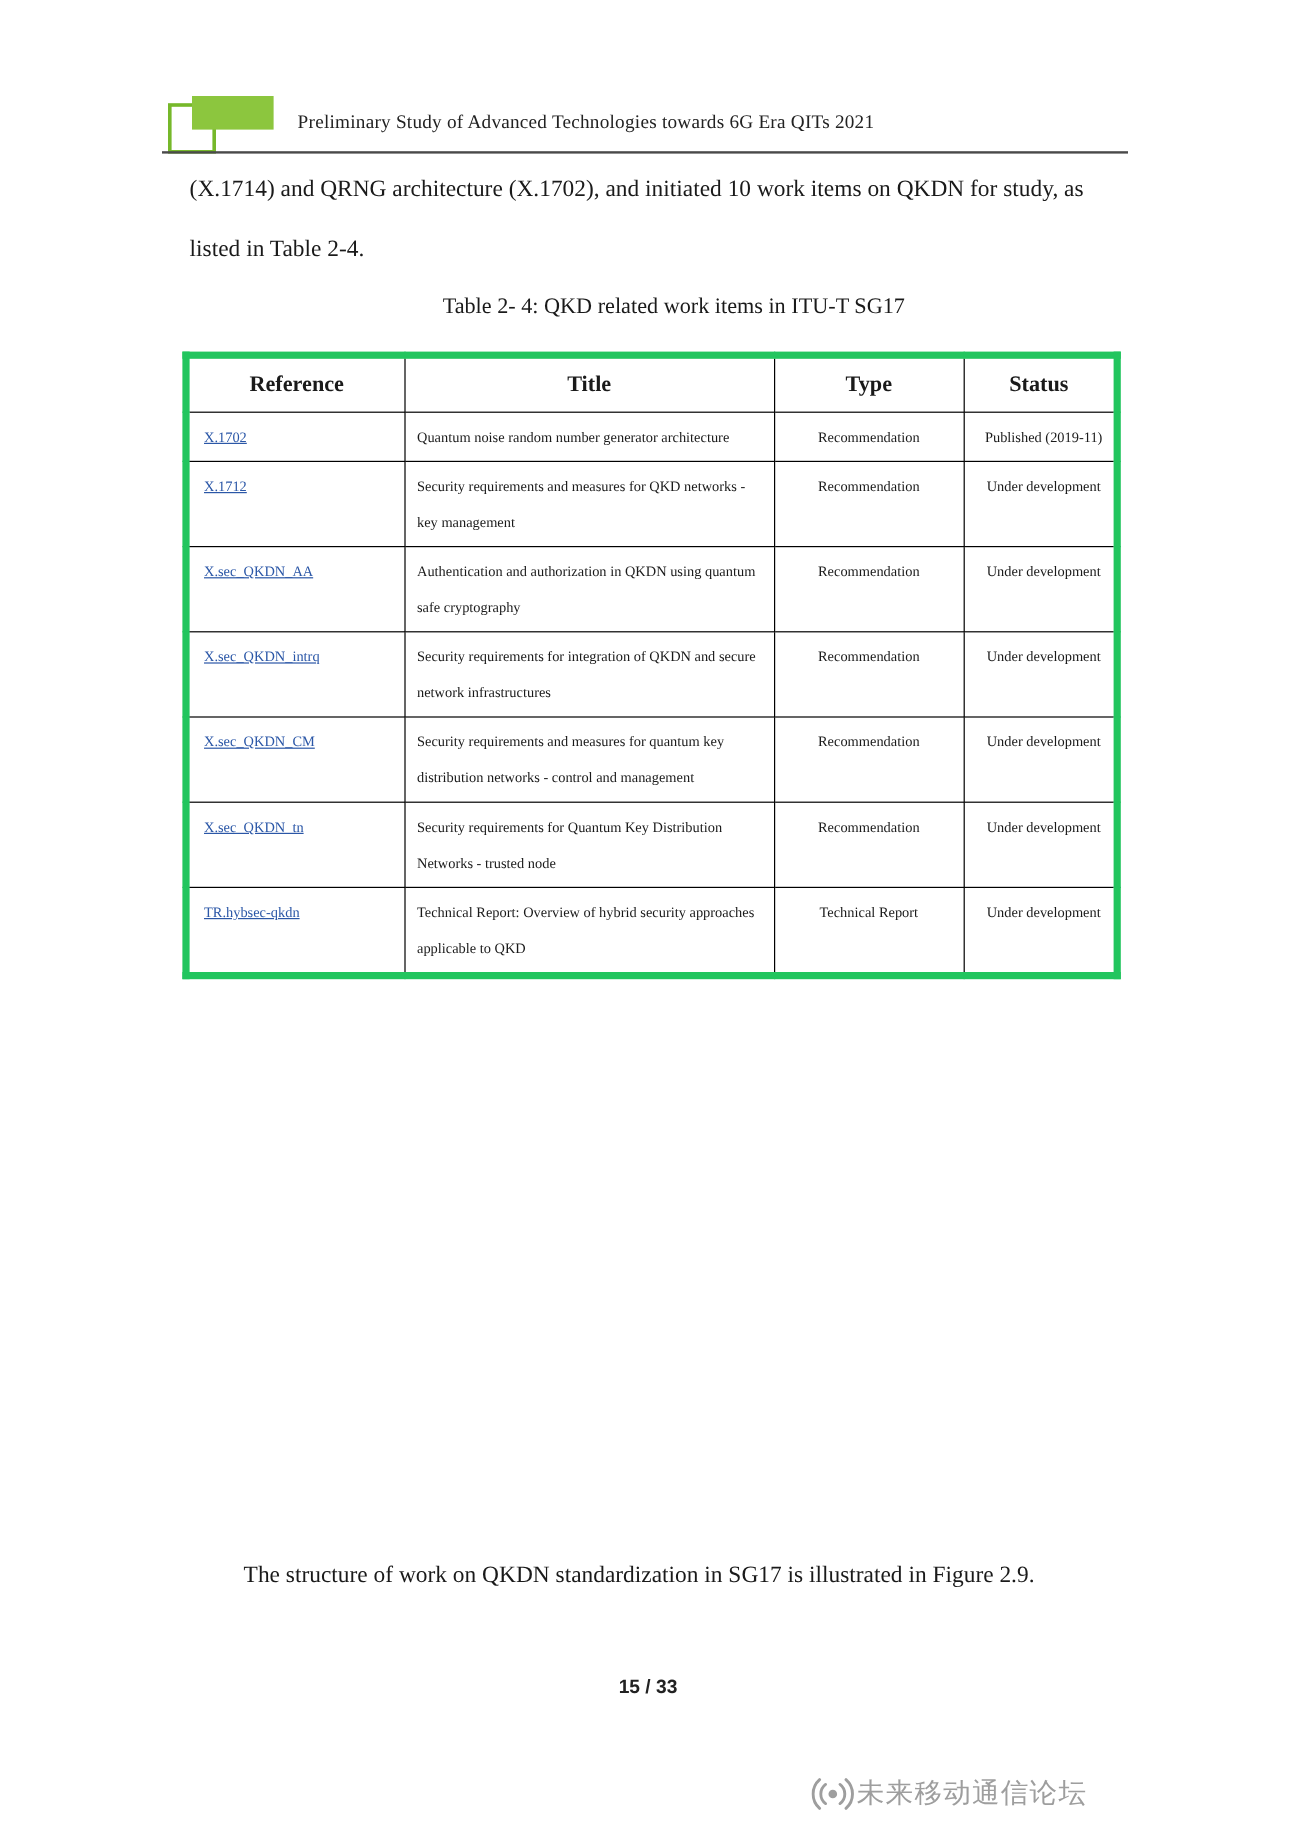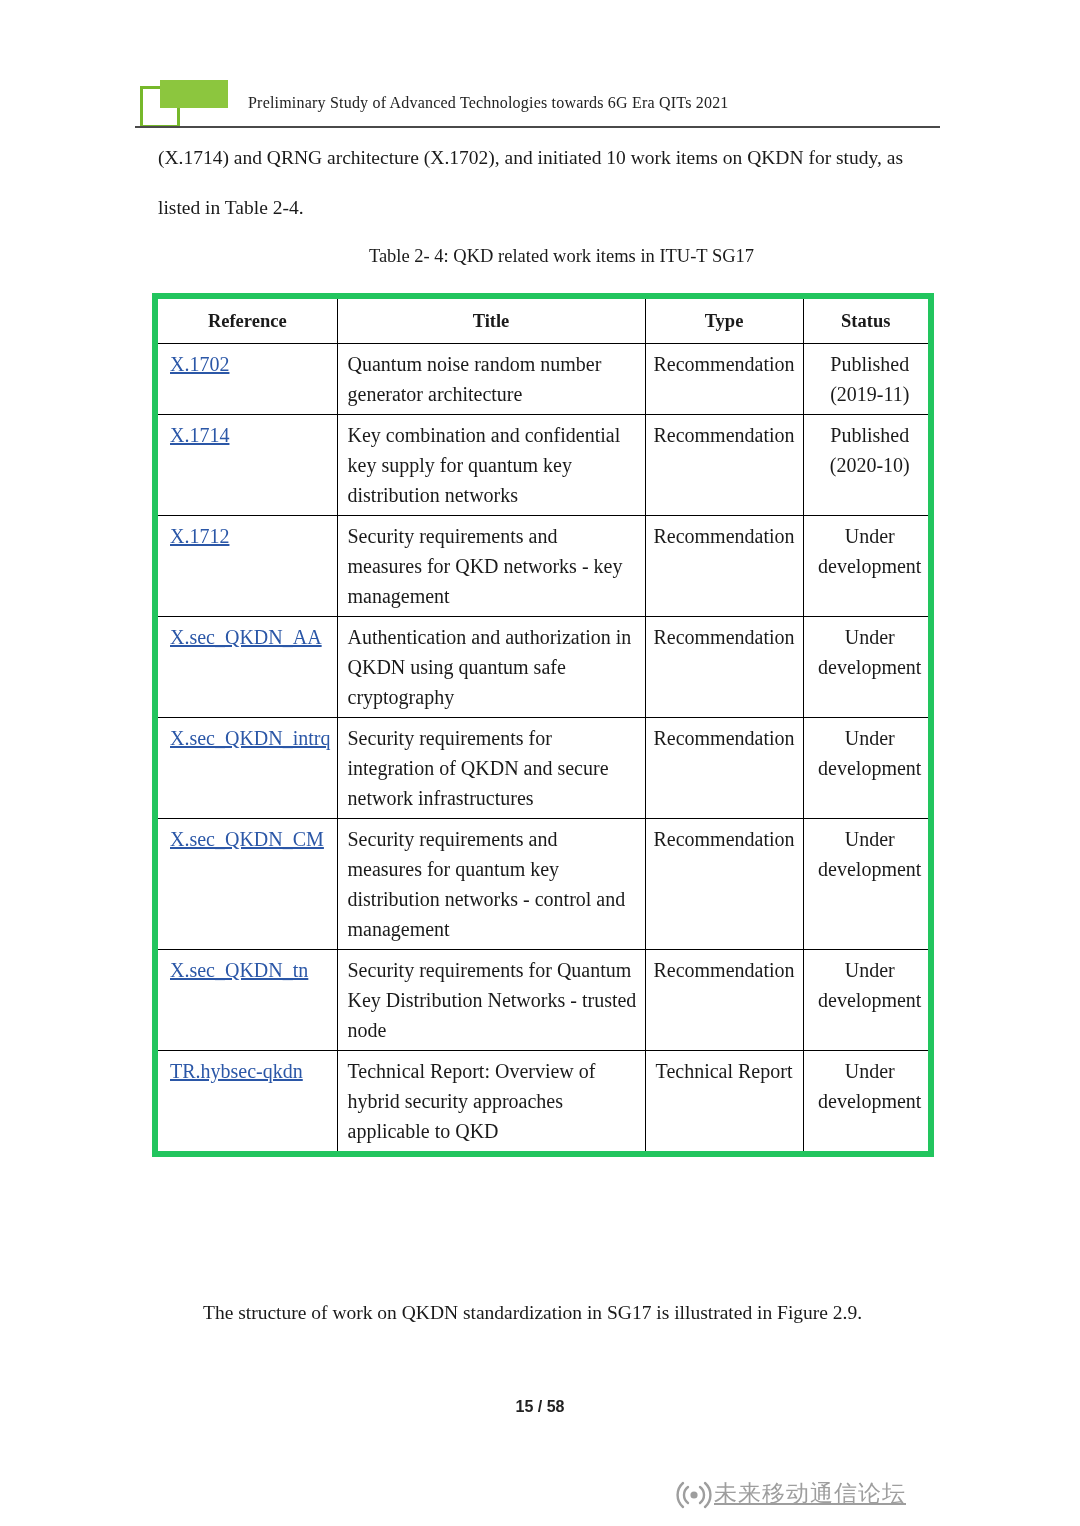--- a/index.html
+++ b/index.html
@@ -58,21 +58,21 @@
     width: 776px;
     table-layout: fixed;
     background: #ffffff;
   }
   table.work-items col.c-ref   { width: 182px; }
   table.work-items col.c-title { width: 308px; }
   table.work-items col.c-type  { width: 158px; }
   table.work-items col.c-status{ width: 128px; }
   table.work-items th, table.work-items td {
     border: 1.2px solid #000000;
-    font-size: 20px;
+    font-size: 12px;
     line-height: 30px;
     vertical-align: top;
   }
   table.work-items th {
     font-weight: bold;
     text-align: center;
     padding: 7px 4px;
     font-size: 18.5px;
   }
   td.ref-cell    { padding: 5px 6px 5px 12px; }
@@ -96,23 +96,22 @@
   .page-number {
     position: absolute; left: 0; top: 1398px; width: 1080px;
     text-align: center;
     font-family: "Liberation Sans", sans-serif;
     font-size: 16px; font-weight: bold; color: #222222;
   }
 
   
   .watermark {
     position: absolute; right: 34px; top: 1478px;
-    display: flex; align-items: flex-start; gap: 2px;
+    display: flex; align-items: flex-end; gap: 2px;
     color: var(--gray, #9e9e9e);
-    text-decoration: underline;
   }
   .watermark-text {
     font-family: "DejaVu Sans", sans-serif;
     font-size: 23px; letter-spacing: 1px; color: var(--gray, #9e9e9e);
   }
 </style>
 </head>
 <body>
 
 <div class="page">
@@ -145,26 +144,20 @@
       </tr>
     </thead>
     <tbody>
         <tr>
           <td class="ref-cell"><a class="ref-link" href="#">X.1702</a></td>
           <td class="title-cell">Quantum noise random number generator architecture</td>
           <td class="type-cell">Recommendation</td>
           <td class="status-cell">Published (2019-11)</td>
         </tr>
         <tr>
-          <td class="ref-cell"><a class="ref-link" href="#">X.1714</a></td>
-          <td class="title-cell">Key combination and confidential key supply for quantum key distribution networks</td>
-          <td class="type-cell">Recommendation</td>
-          <td class="status-cell">Published (2020-10)</td>
-        </tr>
-        <tr>
           <td class="ref-cell"><a class="ref-link" href="#">X.1712</a></td>
           <td class="title-cell">Security requirements and measures for QKD networks - key management</td>
           <td class="type-cell">Recommendation</td>
           <td class="status-cell">Under development</td>
         </tr>
         <tr>
           <td class="ref-cell vmid"><a class="ref-link" href="#">X.sec_QKDN_AA</a></td>
           <td class="title-cell">Authentication and authorization in QKDN using quantum safe cryptography</td>
           <td class="type-cell">Recommendation</td>
           <td class="status-cell vmid">Under development</td>
@@ -191,21 +184,21 @@
           <td class="ref-cell vmid"><a class="ref-link" href="#">TR.hybsec-qkdn</a></td>
           <td class="title-cell">Technical Report: Overview of hybrid security approaches applicable to QKD</td>
           <td class="type-cell">Technical Report</td>
           <td class="status-cell vmid">Under development</td>
         </tr>
       </tbody>
   </table>
 
   <div class="closing">The structure of work on QKDN standardization in SG17 is illustrated in Figure 2.9.</div>
 
-  <div class="page-number">15 / 58</div>
+  <div class="page-number">15 / 33</div>
 
   <div class="watermark">
     <svg width="36" height="32" viewBox="0 0 36 32" aria-hidden="true">
       <g fill="none" stroke="#9e9e9e" stroke-width="2.4" stroke-linecap="round">
         <path d="M12 9 A 10 10 0 0 0 12 25"></path>
         <path d="M7 5 A 16 16 0 0 0 7 29"></path>
         <path d="M24 9 A 10 10 0 0 1 24 25"></path>
         <path d="M29 5 A 16 16 0 0 1 29 29"></path>
       </g>
       <circle cx="18" cy="17" r="3.6" fill="#9e9e9e"></circle>

